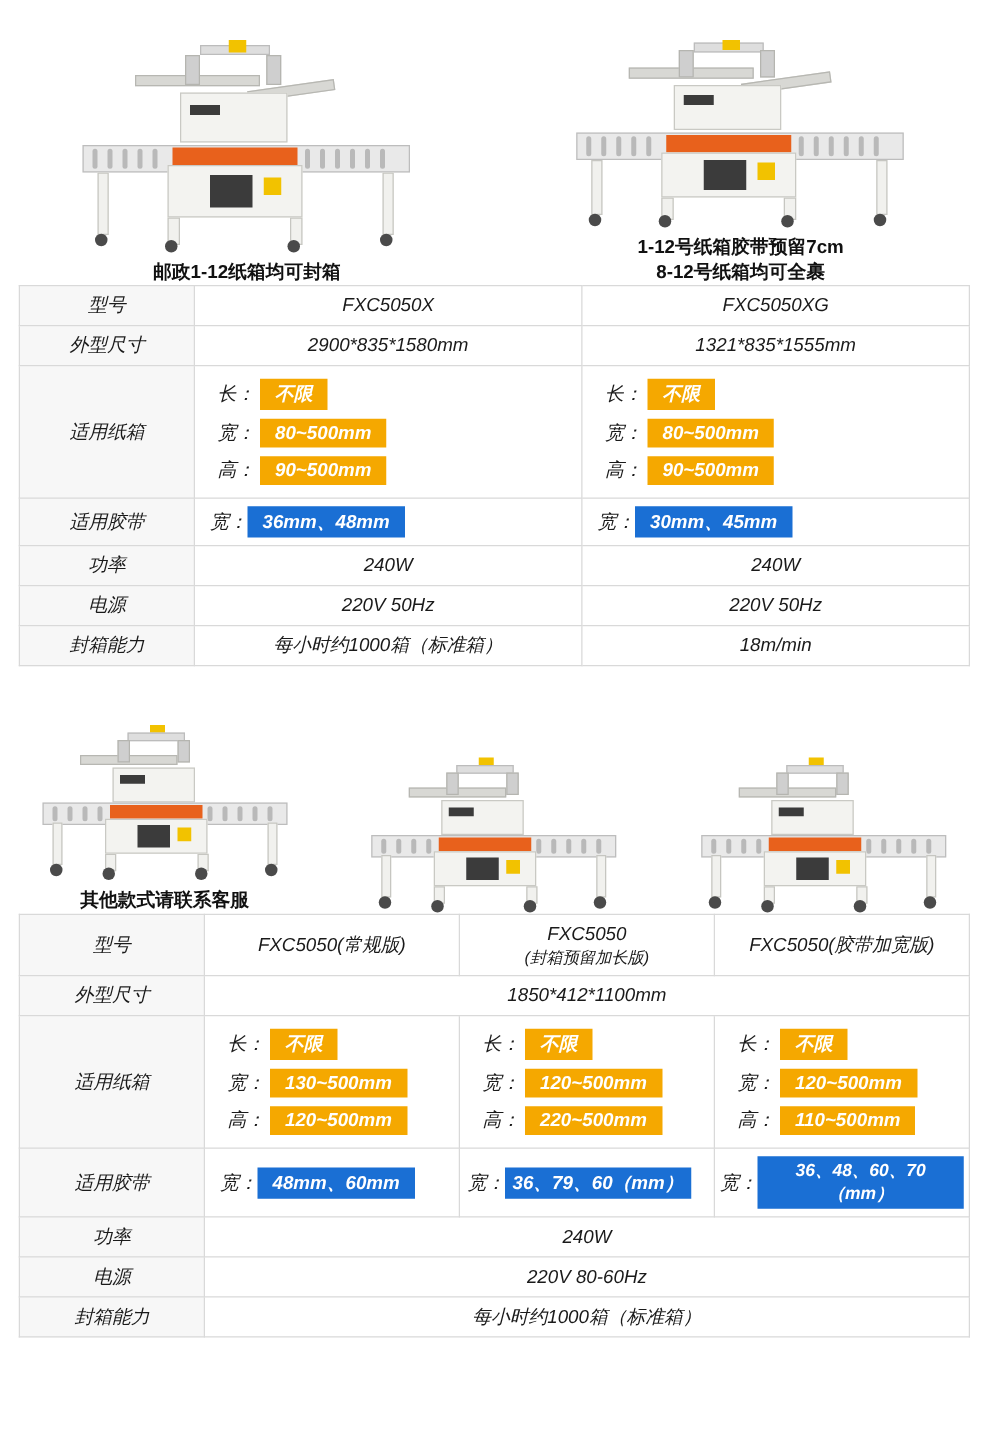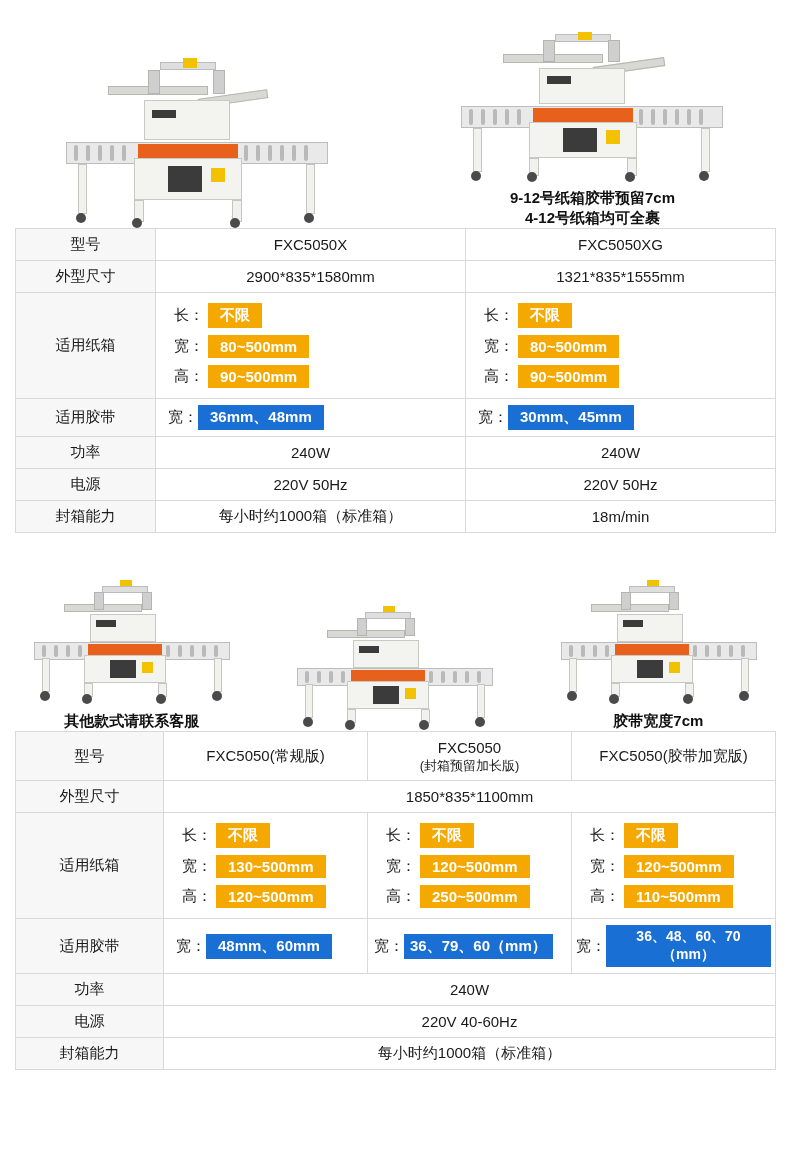--- a/index.html
+++ b/index.html
@@ -66,20 +66,21 @@
     border-collapse: collapse;
     table-layout: fixed;
   }
   table.spec td {
     border: 1px solid #d9d9d9;
     text-align: center;
     vertical-align: middle;
     font-size: 15px;
     padding: 6px 4px;
     color: #1a1a1a;
+    font-style: italic;
   }
   td.rowhead {
     background: #f7f7f7;
     width: 140px;
     font-size: 15px;
   }
   td.cellpad { padding: 8px 10px; }
   .boxlist { display: flex; flex-direction: column; gap: 7px; align-items: flex-start; padding: 4px 0 4px 14px; }
   .boxrow { display: flex; align-items: center; font-size: 15px; }
   .boxrow .lbl { margin-right: 4px; white-space: nowrap; }
@@ -144,20 +145,21 @@
 
       <div class="m-leg" style="left:30px;top:106px;width:9px;height:50px;"></div>
       <div class="m-leg" style="left:86px;top:142px;width:10px;height:22px;"></div>
       <div class="m-leg" style="left:184px;top:142px;width:10px;height:22px;"></div>
       <div class="m-leg" style="left:258px;top:106px;width:9px;height:50px;"></div>
       <div class="m-wheel" style="left:28px;top:155px;"></div>
       <div class="m-wheel" style="left:84px;top:160px;"></div>
       <div class="m-wheel" style="left:182px;top:160px;"></div>
       <div class="m-wheel" style="left:256px;top:155px;"></div>
     </div>
+    <div class="caption">邮政1-12纸箱均可封箱</div>
   </div>
 
   <div class="hero-cell" style="width:330px;">
     <div class="machine" style="width:300px;height:150px;margin:0 auto;">
       <div class="m-silver" style="left:112px;top:2px;width:56px;height:8px;"></div>
       <div class="m-yellow" style="left:135px;top:0px;width:14px;height:8px;"></div>
       <div class="m-arm" style="left:60px;top:22px;width:100px;height:9px;"></div>
       <div class="m-arm" style="left:150px;top:30px;width:72px;height:9px;transform:rotate(-8deg);"></div>
       <div class="m-gray" style="left:100px;top:8px;width:12px;height:22px;"></div>
       <div class="m-gray" style="left:165px;top:8px;width:12px;height:22px;"></div>
@@ -182,22 +184,22 @@
       <div class="m-leg" style="left:30px;top:96px;width:9px;height:44px;"></div>
       <div class="m-leg" style="left:86px;top:126px;width:10px;height:18px;"></div>
       <div class="m-leg" style="left:184px;top:126px;width:10px;height:18px;"></div>
       <div class="m-leg" style="left:258px;top:96px;width:9px;height:44px;"></div>
       <div class="m-wheel" style="left:28px;top:139px;"></div>
       <div class="m-wheel" style="left:84px;top:140px;"></div>
       <div class="m-wheel" style="left:182px;top:140px;"></div>
       <div class="m-wheel" style="left:256px;top:139px;"></div>
     </div>
     <div class="caption">
-      <div>9-12号纸箱胶带预留7cm</div>
-      <div>4-12号纸箱均可全裹</div>
+      <div>1-12号纸箱胶带预留7cm</div>
+      <div>8-12号纸箱均可全裹</div>
     </div>
   </div>
 </div>
 
 <table class="spec">
   <colgroup>
       <col style="width:140px;">
       <col style="width:310px;">
       <col style="width:310px;">
     </colgroup>
@@ -378,21 +380,20 @@
       <div class="m-yellow" style="left:118px;top:82px;width:11px;height:11px;"></div>
       <div class="m-leg" style="left:18px;top:78px;width:8px;height:34px;"></div>
       <div class="m-leg" style="left:60px;top:103px;width:9px;height:14px;"></div>
       <div class="m-leg" style="left:134px;top:103px;width:9px;height:14px;"></div>
       <div class="m-leg" style="left:190px;top:78px;width:8px;height:34px;"></div>
       <div class="m-wheel" style="left:16px;top:111px;"></div>
       <div class="m-wheel" style="left:58px;top:114px;"></div>
       <div class="m-wheel" style="left:132px;top:114px;"></div>
       <div class="m-wheel" style="left:188px;top:111px;"></div>
     </div>
-    <div class="caption">胶带宽度7cm</div>
   </div>
 </div>
 
 <table class="spec">
   <colgroup>
       <col style="width:148px;">
       <col style="width:204px;">
       <col style="width:204px;">
       <col style="width:204px;">
     </colgroup>
@@ -401,21 +402,21 @@
       <td class="rowhead">型号</td>
       <td>FXC5050(常规版)</td>
       <td class="multiline">
         <div>FXC5050</div>
         <div class="sub">(封箱预留加长版)</div>
       </td>
       <td>FXC5050(胶带加宽版)</td>
     </tr>
     <tr>
       <td class="rowhead">外型尺寸</td>
-      <td colspan="3">1850*835*1100mm</td>
+      <td colspan="3">1850*412*1100mm</td>
     </tr>
     <tr>
       <td class="rowhead">适用纸箱</td>
       <td class="cellpad">
         <div class="boxlist">
           <div class="boxrow">
             <span class="lbl">长：</span>
             <span class="chip-orange">不限</span>
           </div>
           <div class="boxrow">
@@ -433,21 +434,21 @@
           <div class="boxrow">
             <span class="lbl">长：</span>
             <span class="chip-orange">不限</span>
           </div>
           <div class="boxrow">
             <span class="lbl">宽：</span>
             <span class="chip-orange">120~500mm</span>
           </div>
           <div class="boxrow">
             <span class="lbl">高：</span>
-            <span class="chip-orange">250~500mm</span>
+            <span class="chip-orange">220~500mm</span>
           </div>
         </div>
       </td>
       <td class="cellpad">
         <div class="boxlist">
           <div class="boxrow">
             <span class="lbl">长：</span>
             <span class="chip-orange">不限</span>
           </div>
           <div class="boxrow">
@@ -481,20 +482,20 @@
           <span class="chip-blue" style="padding:3px 4px;font-size:14px;">36、48、60、70（mm）</span>
         </div>
       </td>
     </tr>
     <tr>
       <td class="rowhead">功率</td>
       <td colspan="3">240W</td>
     </tr>
     <tr>
       <td class="rowhead">电源</td>
-      <td colspan="3">220V 40-60Hz</td>
+      <td colspan="3">220V 80-60Hz</td>
     </tr>
     <tr>
       <td class="rowhead">封箱能力</td>
       <td colspan="3">每小时约1000箱（标准箱）</td>
     </tr>
   </tbody>
 </table>
 
 </body></html>

